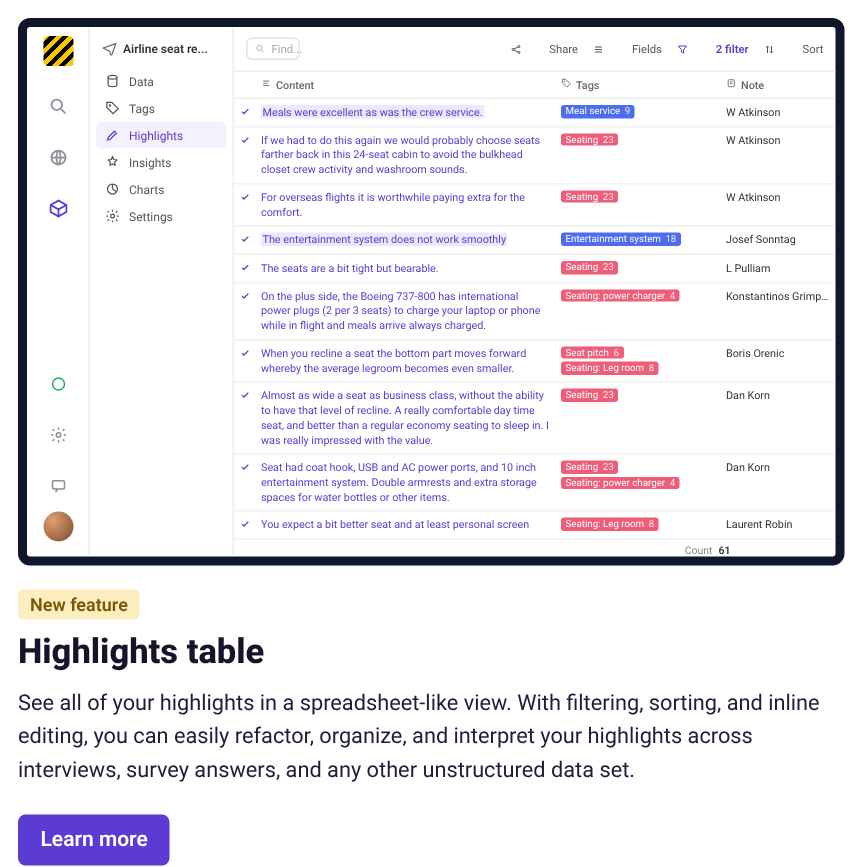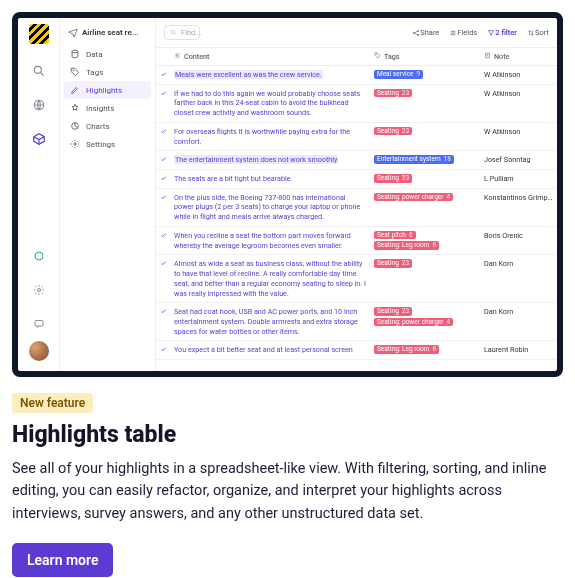--- a/index.html
+++ b/index.html
@@ -87,21 +87,21 @@
     font-size:7.5px;
     color:#555;
   }
   .search {
     display:flex;align-items:center;gap:4px;
     border:1px solid #e1e1e6;border-radius:4px;
     padding:2px 5px;flex:0 0 auto;width:36px;
     color:#aaa;
   }
   .tool-spacer{flex:1;}
-  .tool-item{display:flex;align-items:center;gap:0;cursor:pointer;justify-content:space-between;}
+  .tool-item{display:flex;align-items:center;gap:18px;cursor:pointer;justify-content:space-between;}
   .tool-item .ti-icon{width:8px;height:8px;}
   .filter-accent{color:#5b3bd1;font-weight:600;}
   .table {
     flex:1;overflow:hidden;
     font-size:7.2px;
     color:#333;
   }
   .header-row{display:flex;border-bottom:1px solid #eee;padding:4px 0;}
   .col-check{width:14px;flex:0 0 14px;}
   .col-content{flex:0 0 200px;padding:0 4px;}
@@ -469,20 +469,24 @@
                 <path d="M5 12l4 4 10-10"></path>
               </svg>
             </div>
             <div class="content-cell"><span class="plain">You expect a bit better seat and at least personal screen</span></div>
             <div class="tags-cell">
               <span class="tag" style="background:#ef5d78">Seating: Leg room <span class="count">8</span></span>
             </div>
             <div class="note-cell">Laurent Robin</div>
           </div>
         </div>
+      <div class="count-row">
+          <span>Count</span>
+          <span style="color:#333;font-weight:600;">61</span>
+        </div>
     </div>
   </div>
 
 </div>
 
 <div class="badge">New feature</div>
 <h1 class="promo-title">Highlights table</h1>
 <p class="promo-text">See all of your highlights in a spreadsheet-like view. With filtering, sorting, and inline editing, you can easily refactor, organize, and interpret your highlights across interviews, survey answers, and any other unstructured data set.</p>
 <div class="learn-btn">Learn more</div>
 

